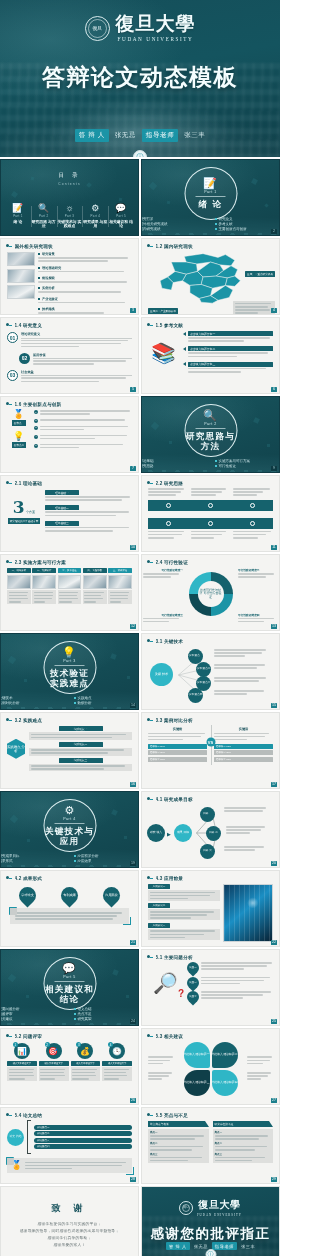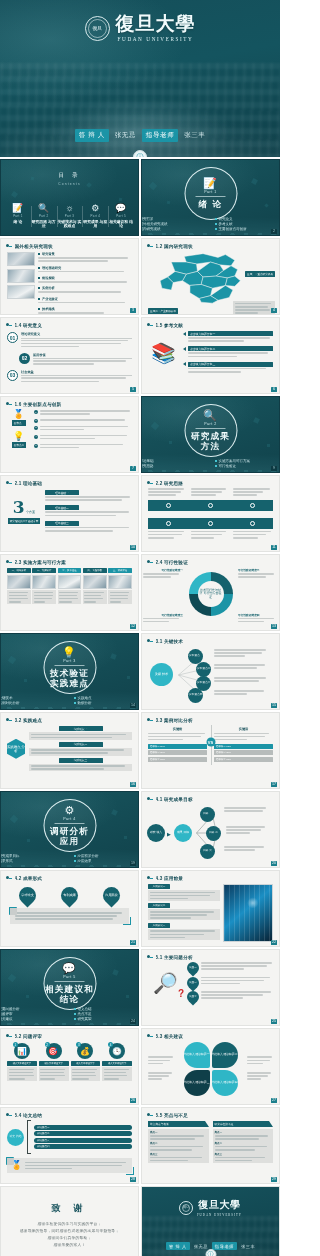--- a/index.html
+++ b/index.html
@@ -304,20 +304,21 @@
     <div class="hero-logo">
       <div class="seal">
         <span>復旦</span>
       </div>
       <div class="uni-names">
         <div class="uni-cn">復旦大學</div>
         <div class="uni-en">FUDAN UNIVERSITY</div>
       </div>
     </div>
 
+    <div class="hero-title">答辩论文动态模板</div>
 
     <div class="hero-meta">
       <span class="chip">答 辩 人</span>
       <span class="meta-val">张无忌</span>
       <span class="chip">指导老师</span>
       <span class="meta-val">张三丰</span>
     </div>
 
     <div class="hero-nub">ⓘ</div>
   </div>
@@ -653,21 +654,21 @@
         <i style="left:7%;top:34%;width:6px;height:6px;transform:rotate(40deg)"></i>
         <i style="left:20%;top:58%;width:3px;height:3px;"></i>
         <i style="left:82%;top:28%;width:5px;height:5px;transform:rotate(25deg)"></i>
         <i style="left:91%;top:62%;width:3px;height:3px;"></i>
       </div>
       <div class="dv-crowd"></div>
       <div class="dv-circle">
         <span class="dv-ic">🔍</span>
         <span class="dv-part">Part 2</span>
         <span class="dv-rule"></span>
-        <span class="dv-name">研究成果
+        <span class="dv-name">研究思路与
 方法</span>
       </div>
       <div class="dv-bul">
         <div>
             <span>理论基础</span>
           </div>
         <div>
             <span>实施方案与可行方案</span>
           </div>
         <div>
@@ -1066,21 +1067,21 @@
         <i style="left:7%;top:32%;width:6px;height:6px;transform:rotate(40deg)"></i>
         <i style="left:19%;top:62%;width:3px;height:3px;"></i>
         <i style="left:81%;top:24%;width:5px;height:5px;transform:rotate(25deg)"></i>
         <i style="left:90%;top:58%;width:3px;height:3px;"></i>
       </div>
       <div class="dv-crowd"></div>
       <div class="dv-circle">
         <span class="dv-ic">⚙</span>
         <span class="dv-part">Part 4</span>
         <span class="dv-rule"></span>
-        <span class="dv-name">调研分析
+        <span class="dv-name">关键技术与
 应用</span>
       </div>
       <div class="dv-bul">
         <div>
             <span>研究成果目标</span>
           </div>
         <div>
             <span>应用前景分析</span>
           </div>
         <div>
@@ -1505,20 +1506,21 @@
       <div class="blurlib"></div>
       <div class="final-logo">
         <div class="seal" style="width:14px;height:14px;">
           <span style="font-size:3px;">復旦</span>
         </div>
         <div class="uni-names">
           <div class="final-uni-cn">復旦大學</div>
           <div class="final-uni-en">FUDAN UNIVERSITY</div>
         </div>
       </div>
+      <div class="final-title">感谢您的批评指正</div>
       <div class="final-meta">
         <span class="chip">答 辩 人</span>
         <span class="meta-val">张无忌</span>
         <span class="chip">指导老师</span>
         <span class="meta-val">张三丰</span>
       </div>
       <div class="footer-nub">ⓘ</div>
     </div>
 
   </div>

